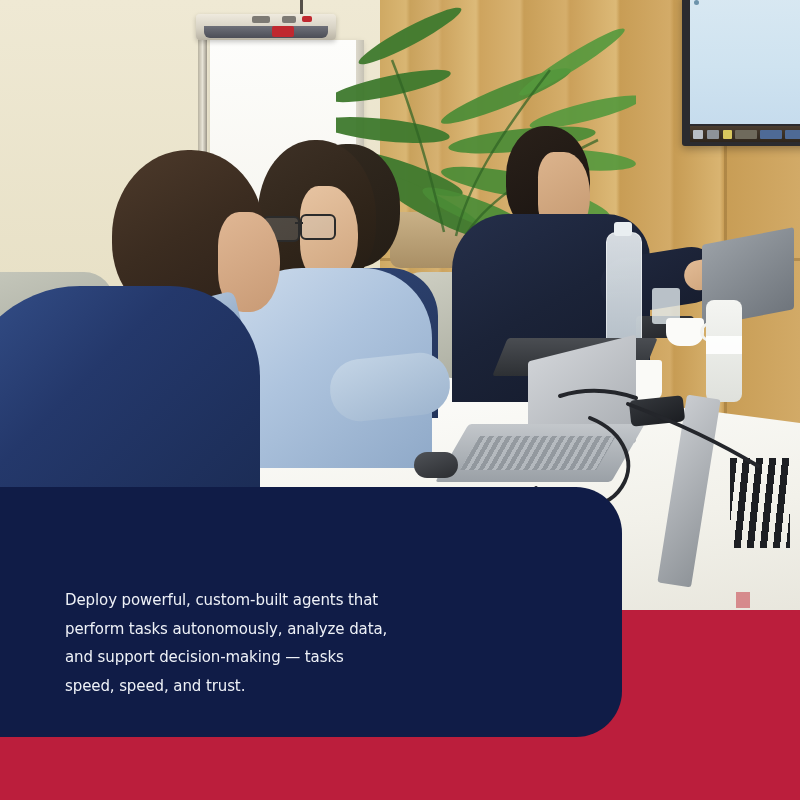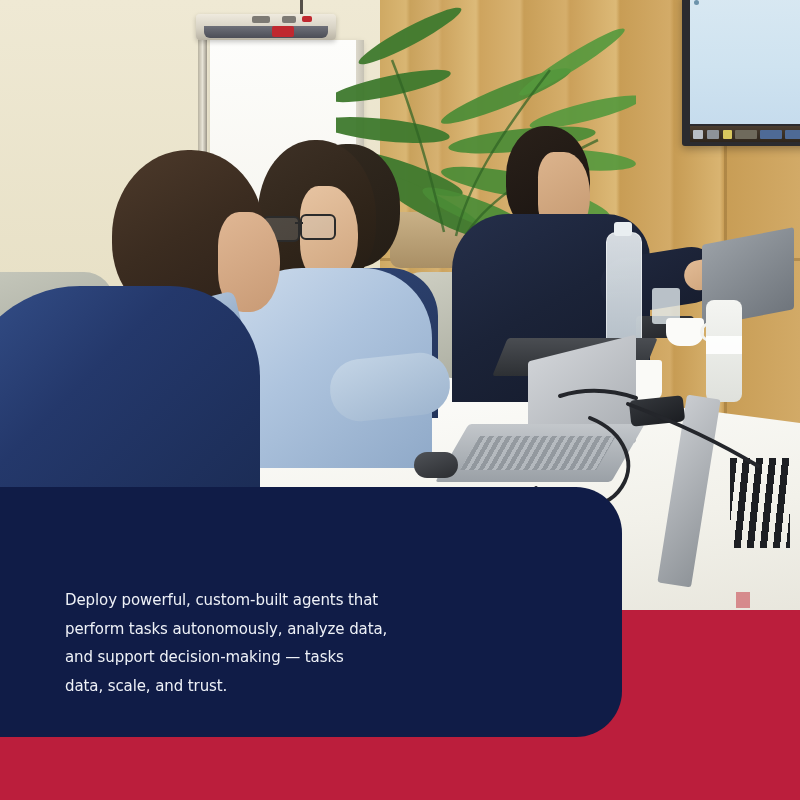--- a/index.html
+++ b/index.html
@@ -462,17 +462,17 @@
   <div class="band"></div>
 
   <div class="panel">
     <h1 class="headline">
       <br>
     </h1>
     <p class="subcopy">
       <span>Deploy powerful, custom-built agents that</span><br>
       <span>perform tasks autonomously, analyze data,</span><br>
       <span>and support decision-making — tasks</span><br>
-      <span>data, scale, and trust.</span>
+      <span>speed, speed, and trust.</span>
     </p>
   </div>
 
 </div>
 
 </body></html>

